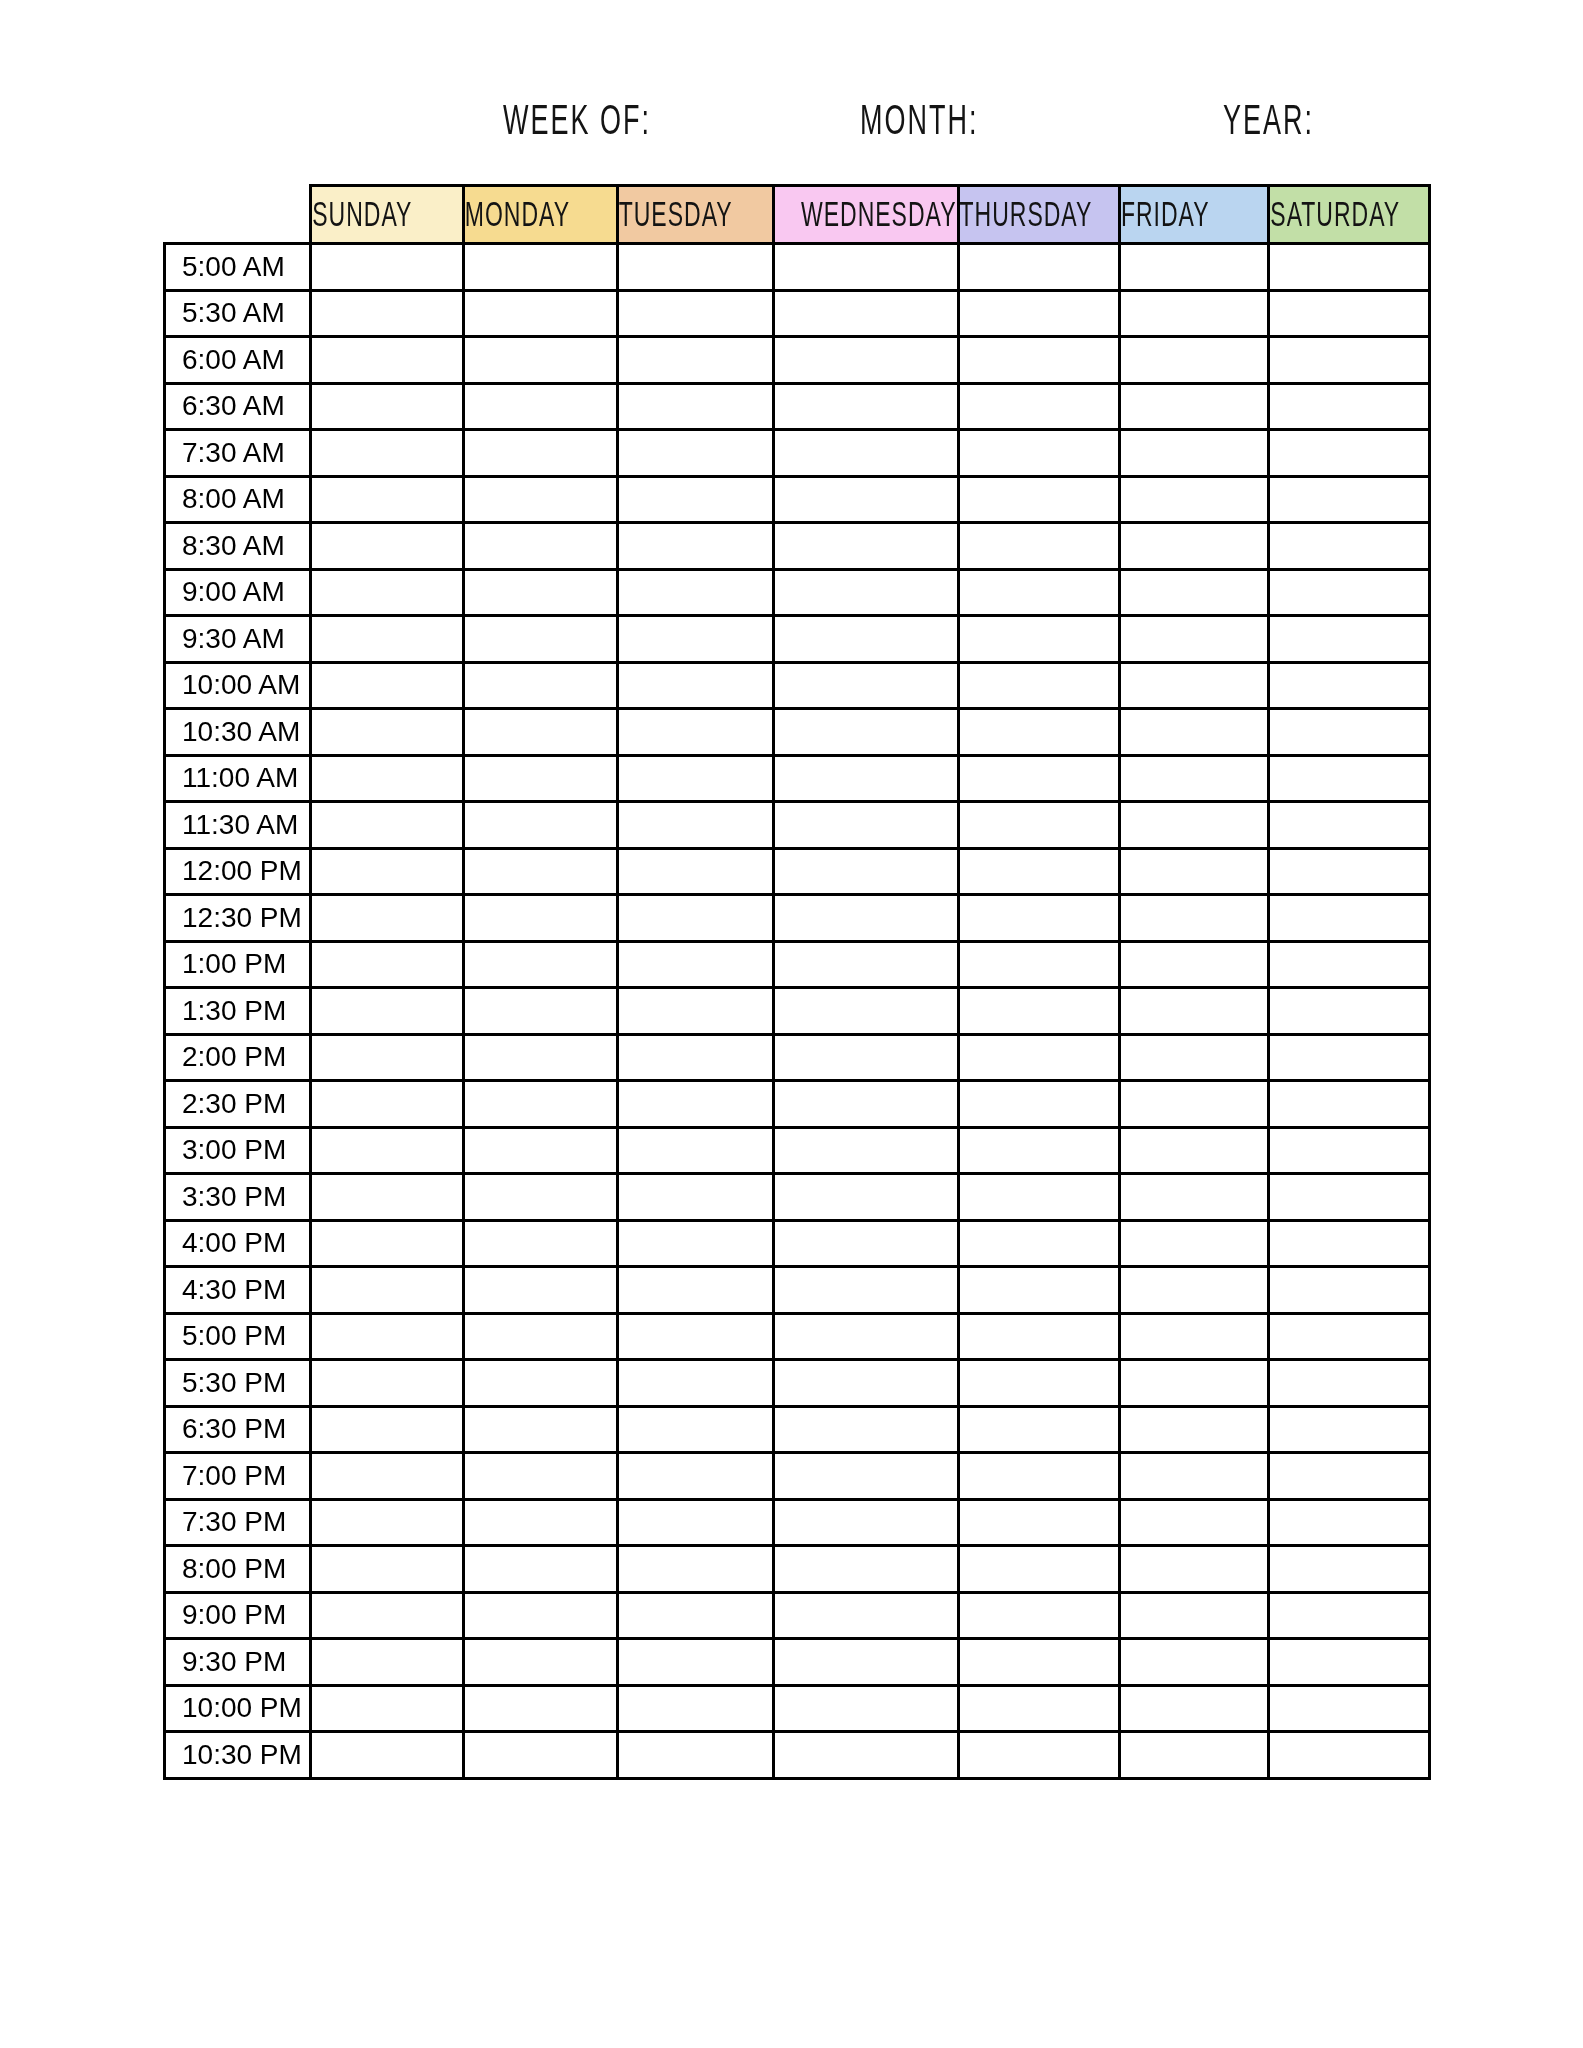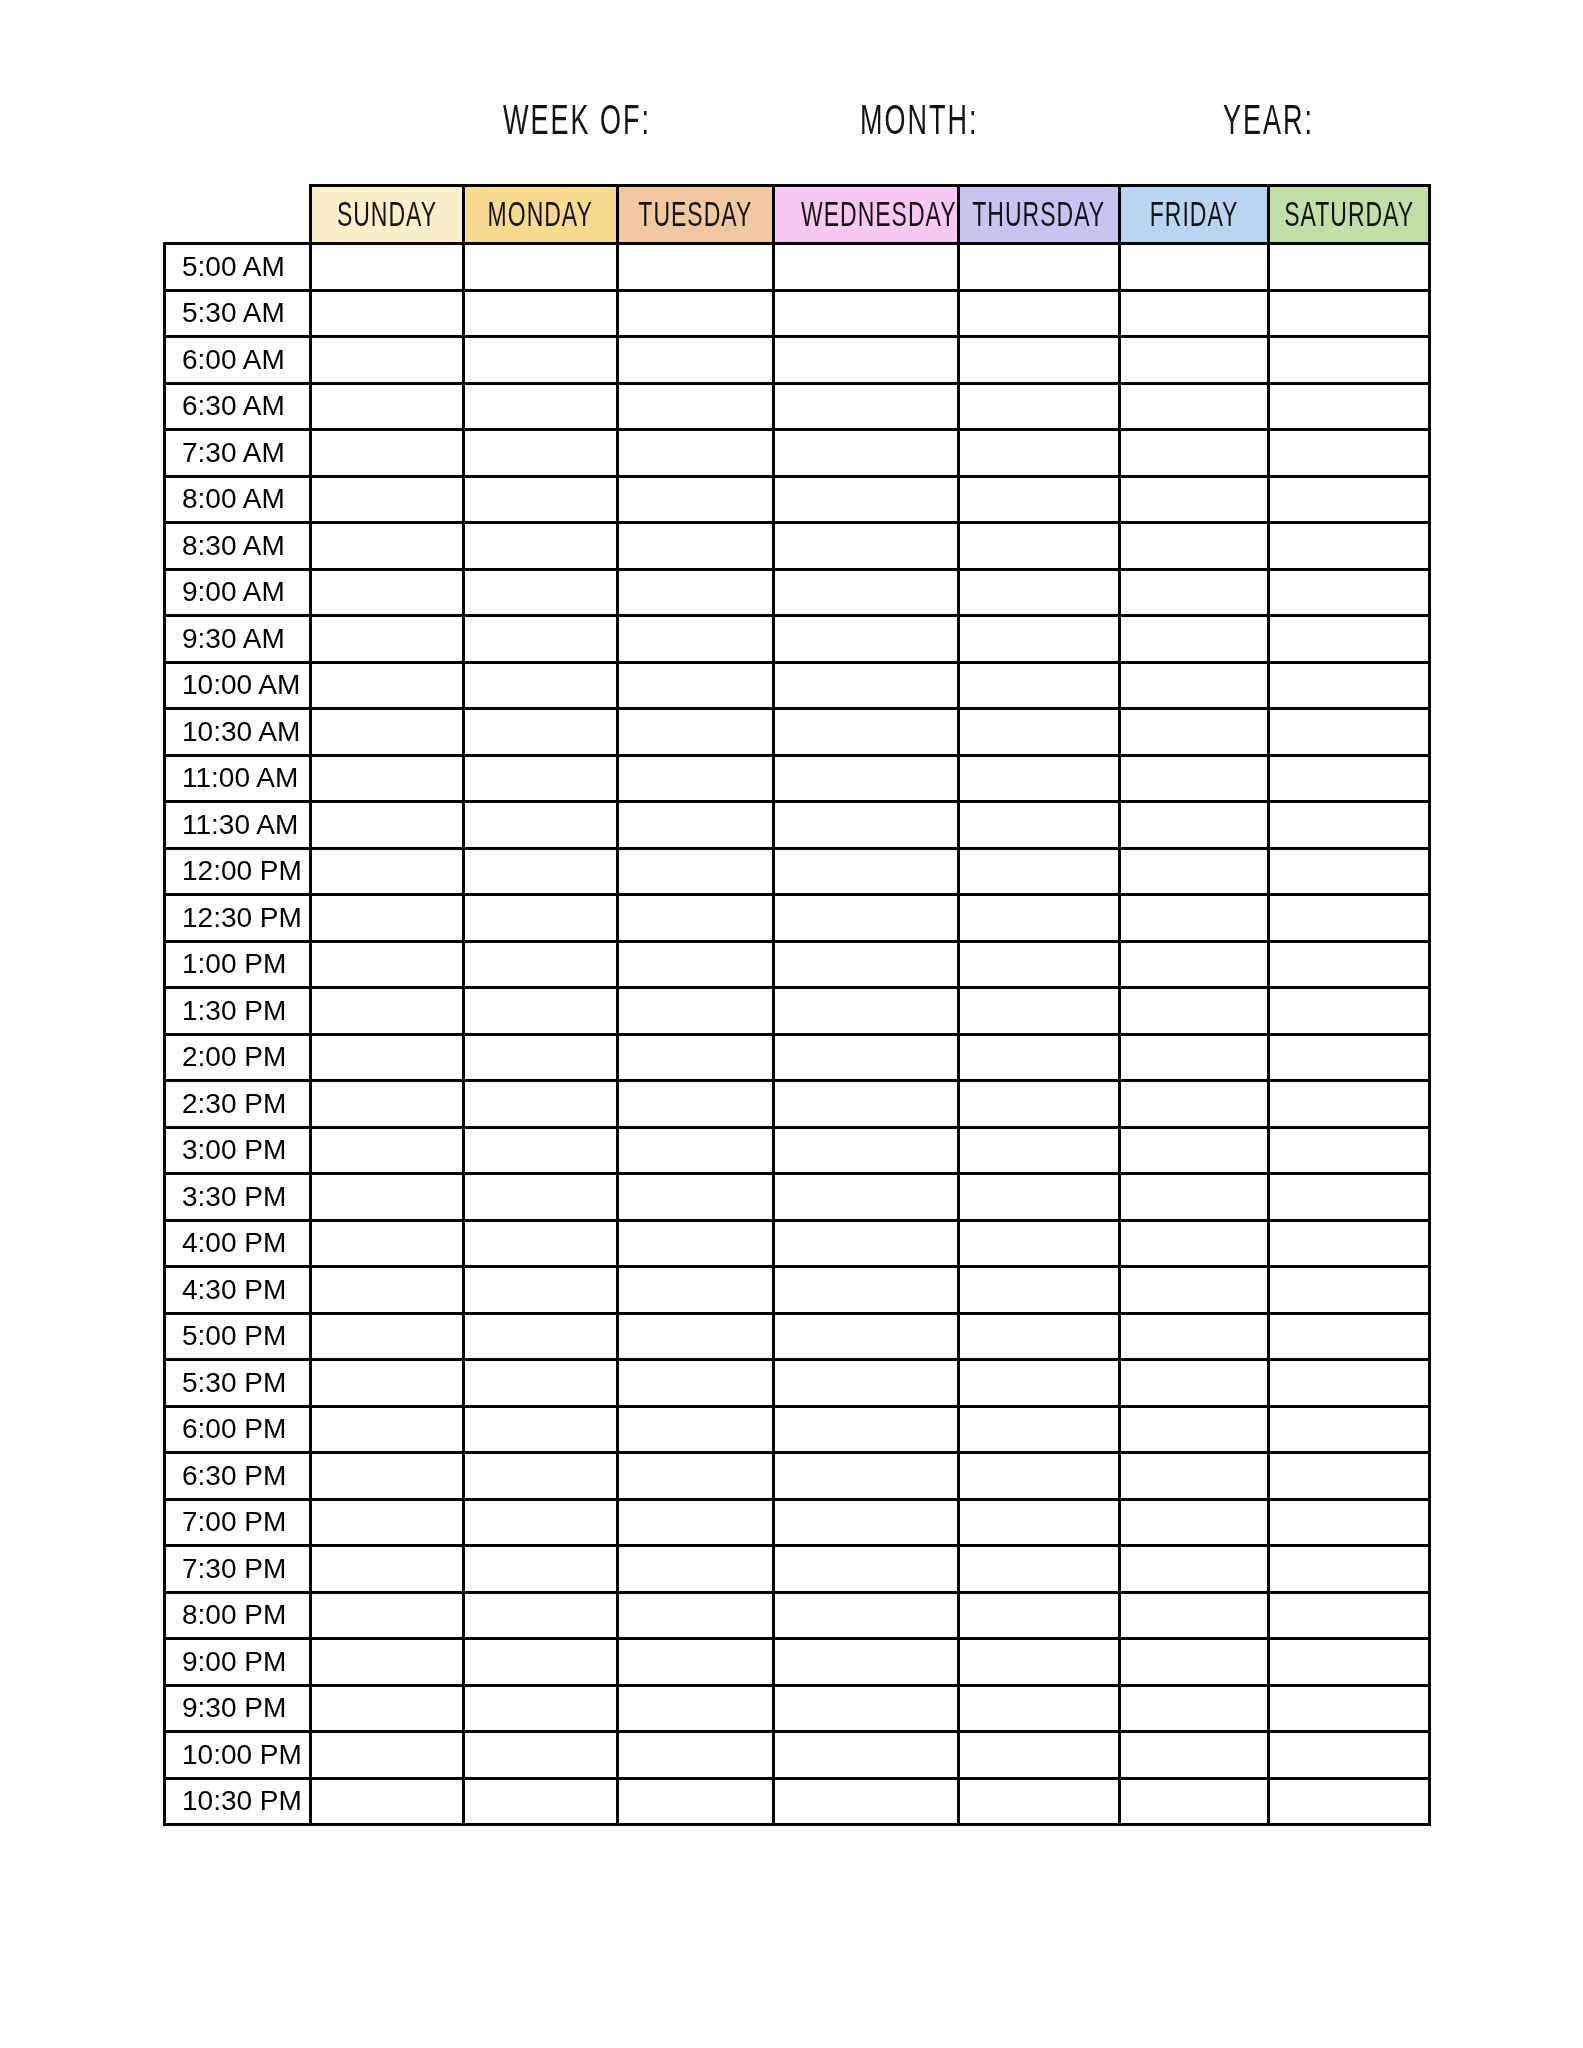--- a/index.html
+++ b/index.html
@@ -42,21 +42,21 @@
     background: #ffffff;
   }
   .planner th.corner {
     border: none;
     background: transparent;
   }
   .planner thead tr { height: 58px; }
   .planner tbody tr { height: 46.5px; }
 
   .day-header {
-    text-align: center;
+    text-align: left;
     vertical-align: middle;
     font-weight: 400;
   }
   .day-header .day-text {
     display: inline-block;
     font-size: 23px;
     letter-spacing: 1px;
     color: #141414;
     transform: scaleY(1.5);
     transform-origin: center;
@@ -364,30 +364,20 @@
           <td class="time-cell">5:30 PM</td>
           <td class="slot-cell"></td>
           <td class="slot-cell"></td>
           <td class="slot-cell"></td>
           <td class="slot-cell"></td>
           <td class="slot-cell"></td>
           <td class="slot-cell"></td>
           <td class="slot-cell"></td>
         </tr>
         <tr>
-          <td class="time-cell">6:00 PM</td>
-          <td class="slot-cell"></td>
-          <td class="slot-cell"></td>
-          <td class="slot-cell"></td>
-          <td class="slot-cell"></td>
-          <td class="slot-cell"></td>
-          <td class="slot-cell"></td>
-          <td class="slot-cell"></td>
-        </tr>
-        <tr>
           <td class="time-cell">6:30 PM</td>
           <td class="slot-cell"></td>
           <td class="slot-cell"></td>
           <td class="slot-cell"></td>
           <td class="slot-cell"></td>
           <td class="slot-cell"></td>
           <td class="slot-cell"></td>
           <td class="slot-cell"></td>
         </tr>
         <tr>

